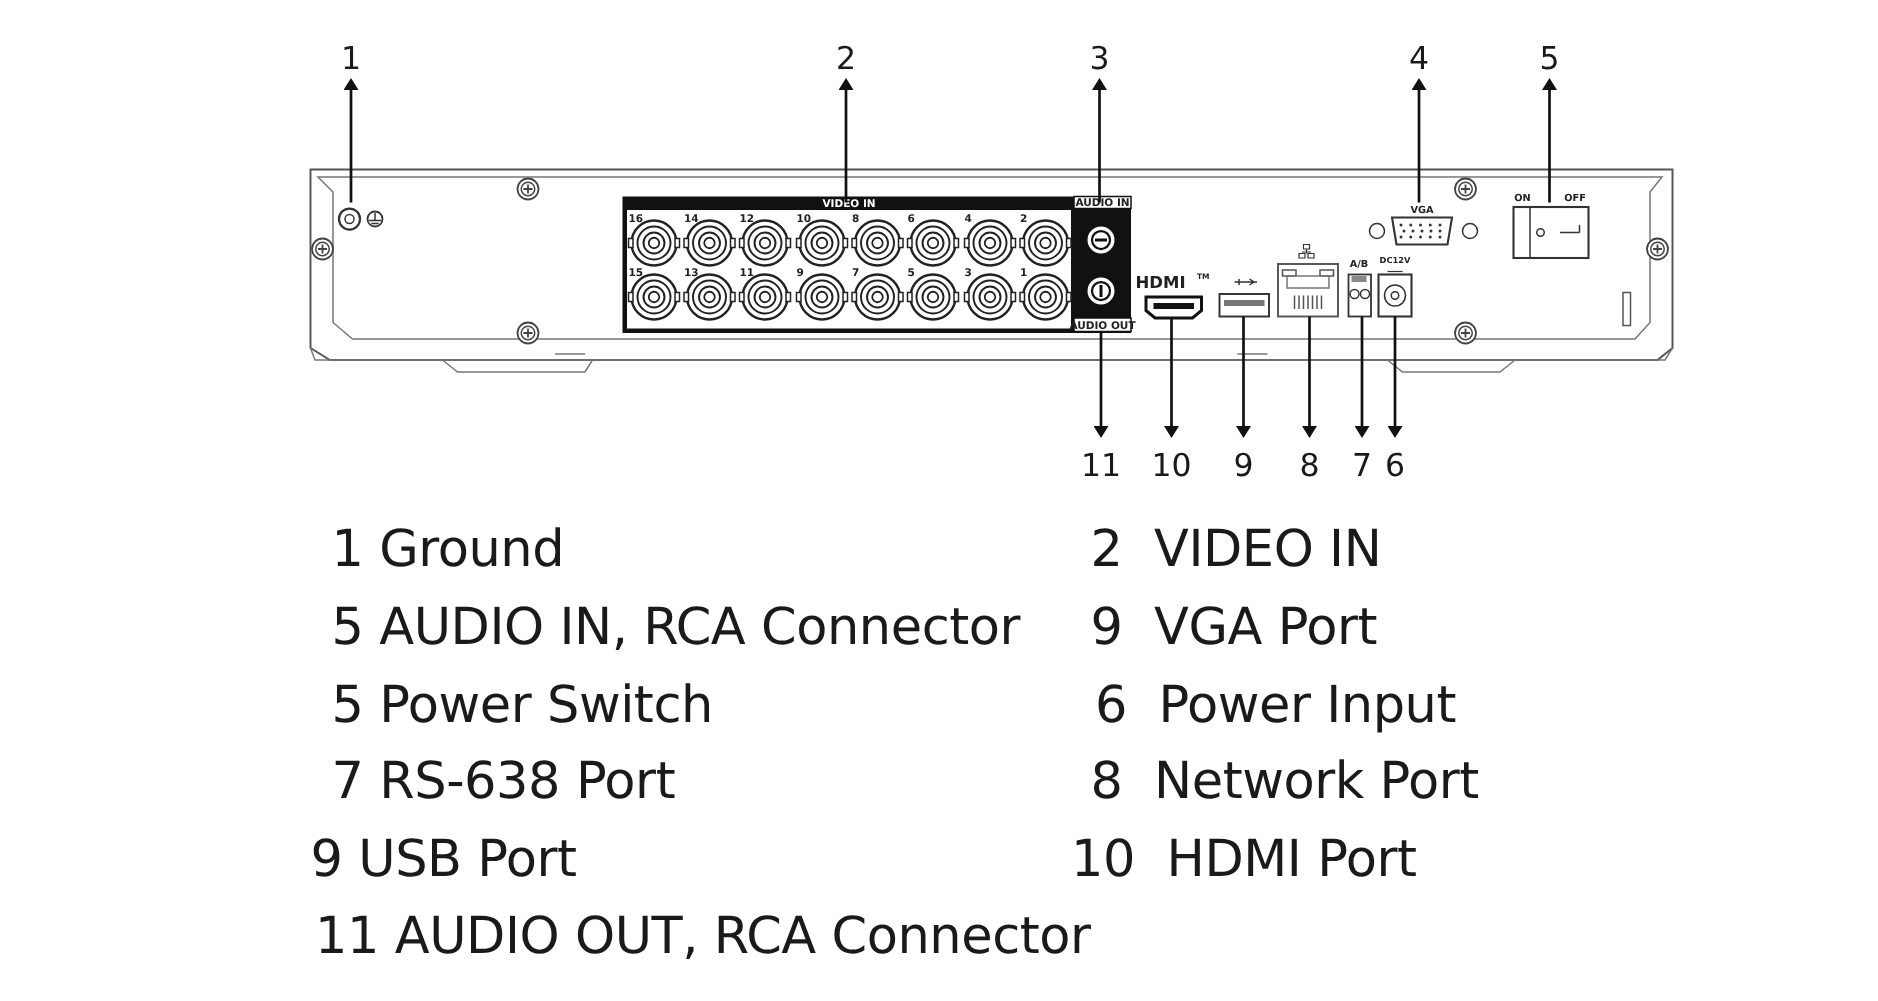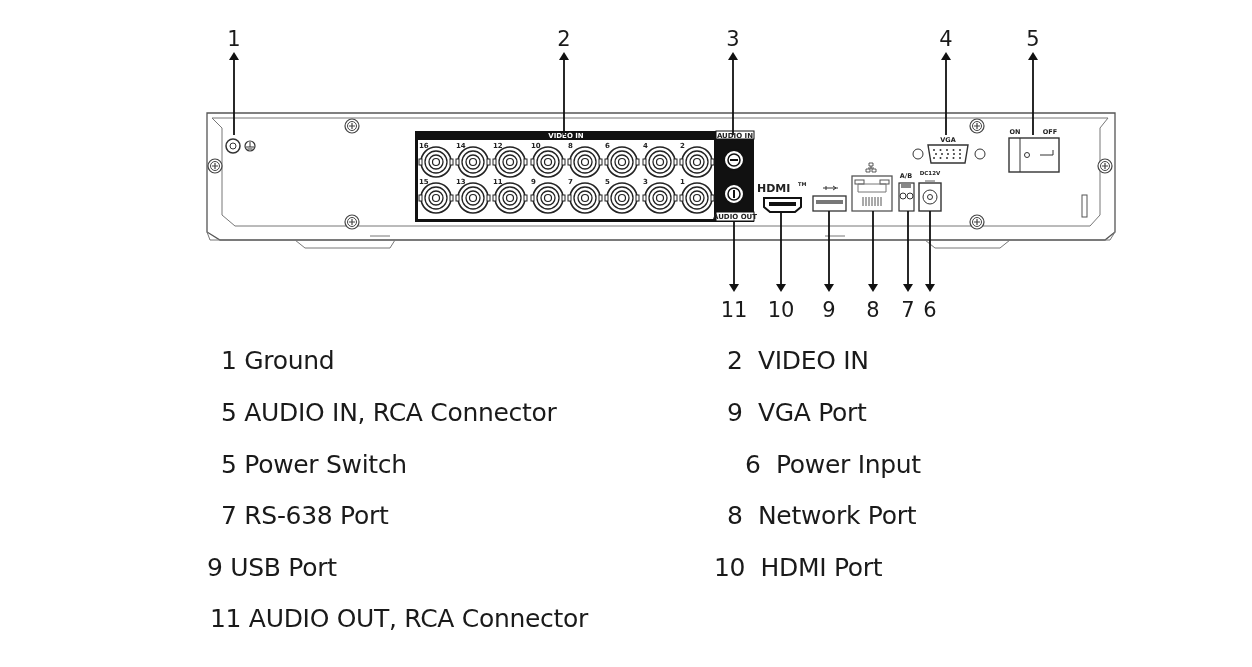--- a/index.html
+++ b/index.html
@@ -1,18 +1,18 @@
 <!DOCTYPE html>
 <html><head>
 <meta charset="utf-8">
 <style>
   html,body{margin:0;padding:0;background:#fff;}
   body{width:1252px;height:667px;position:relative;overflow:hidden;font-family:"DejaVu Sans",sans-serif;color:#111;}
   #diagram{position:absolute;left:0;top:0;width:1252px;height:340px;}
-  .legend-item{position:absolute;font-family:"DejaVu Sans",sans-serif;font-size:25px;color:#1a1a1a;white-space:nowrap;letter-spacing:-0.3px;}
+  .legend-item{position:absolute;font-family:"DejaVu Sans",sans-serif;font-size:34px;color:#1a1a1a;white-space:nowrap;letter-spacing:-0.3px;}
   .callout-num{font-family:"DejaVu Sans",sans-serif;font-size:21px;fill:#1a1a1a;}
   .tiny{font-family:"DejaVu Sans",sans-serif;font-weight:bold;fill:#222;}
 </style>
 </head>
 <body>
 
 <svg id="diagram" viewBox="0 0 1252 340" xmlns="http://www.w3.org/2000/svg">
   <defs>
     <marker id="arr" markerWidth="8" markerHeight="10" refX="4" refY="5" orient="auto-start-reverse" markerUnits="userSpaceOnUse">
       <path d="M0,0 L8,5 L0,10 z" fill="#111"></path>
@@ -211,16 +211,16 @@
 <div id="legend">
   <div class="legend-item" style="left:221px;top:346px">1 Ground</div>
   <div class="legend-item" style="left:221px;top:398px">5 AUDIO IN, RCA Connector</div>
   <div class="legend-item" style="left:221px;top:450px">5 Power Switch</div>
   <div class="legend-item" style="left:221px;top:501px">7 RS-638 Port</div>
   <div class="legend-item" style="left:207px;top:553px">9 USB Port</div>
   <div class="legend-item" style="left:210px;top:604px">11 AUDIO OUT, RCA Connector</div>
 
   <div class="legend-item" style="left:727px;top:346px;white-space:pre">2  VIDEO IN</div>
   <div class="legend-item" style="left:727px;top:398px;white-space:pre">9  VGA Port</div>
-  <div class="legend-item" style="left:745px;top:450px;white-space:pre">6  Power Input</div>
+  <div class="legend-item" style="left:730px;top:450px;white-space:pre">6  Power Input</div>
   <div class="legend-item" style="left:727px;top:501px;white-space:pre">8  Network Port</div>
   <div class="legend-item" style="left:714px;top:553px;white-space:pre">10  HDMI Port</div>
 </div>
 
 </body></html>

